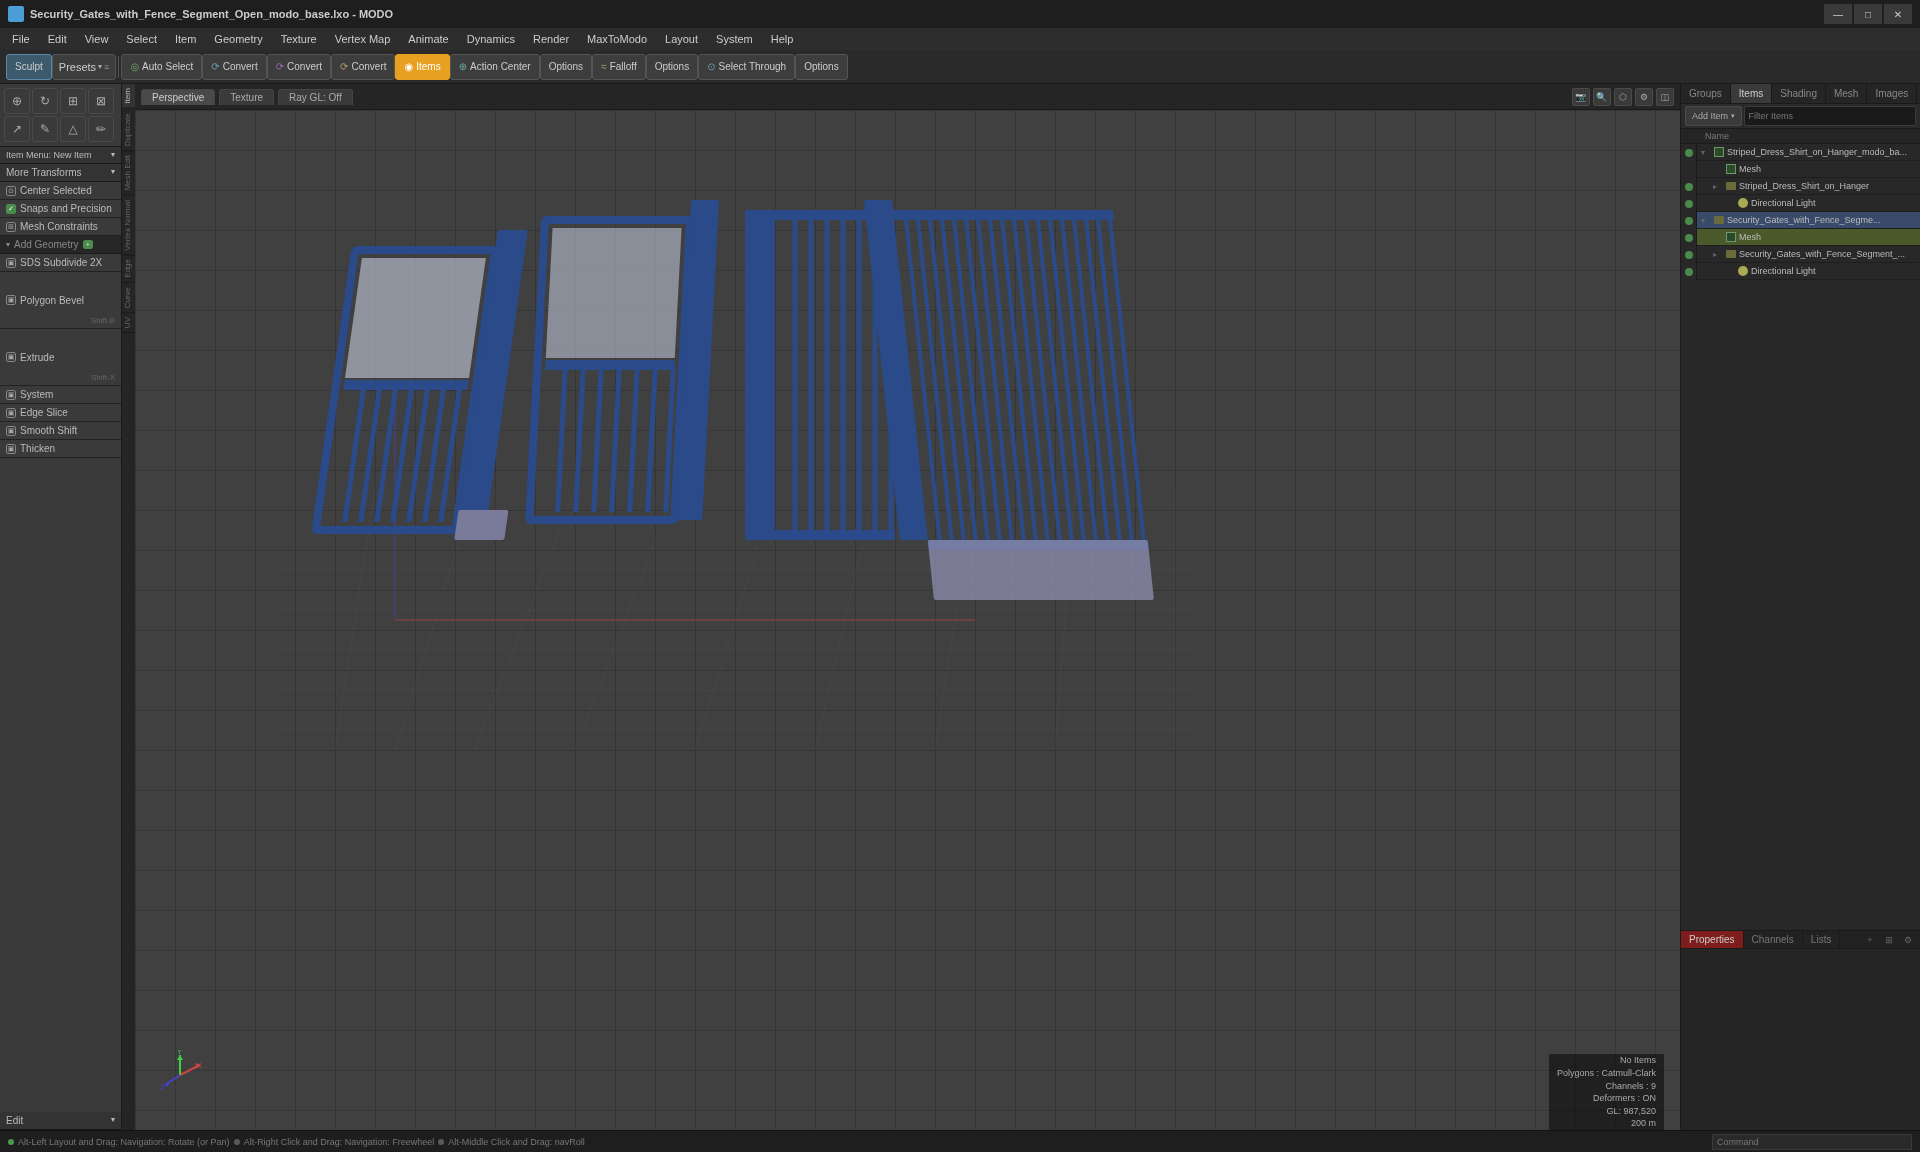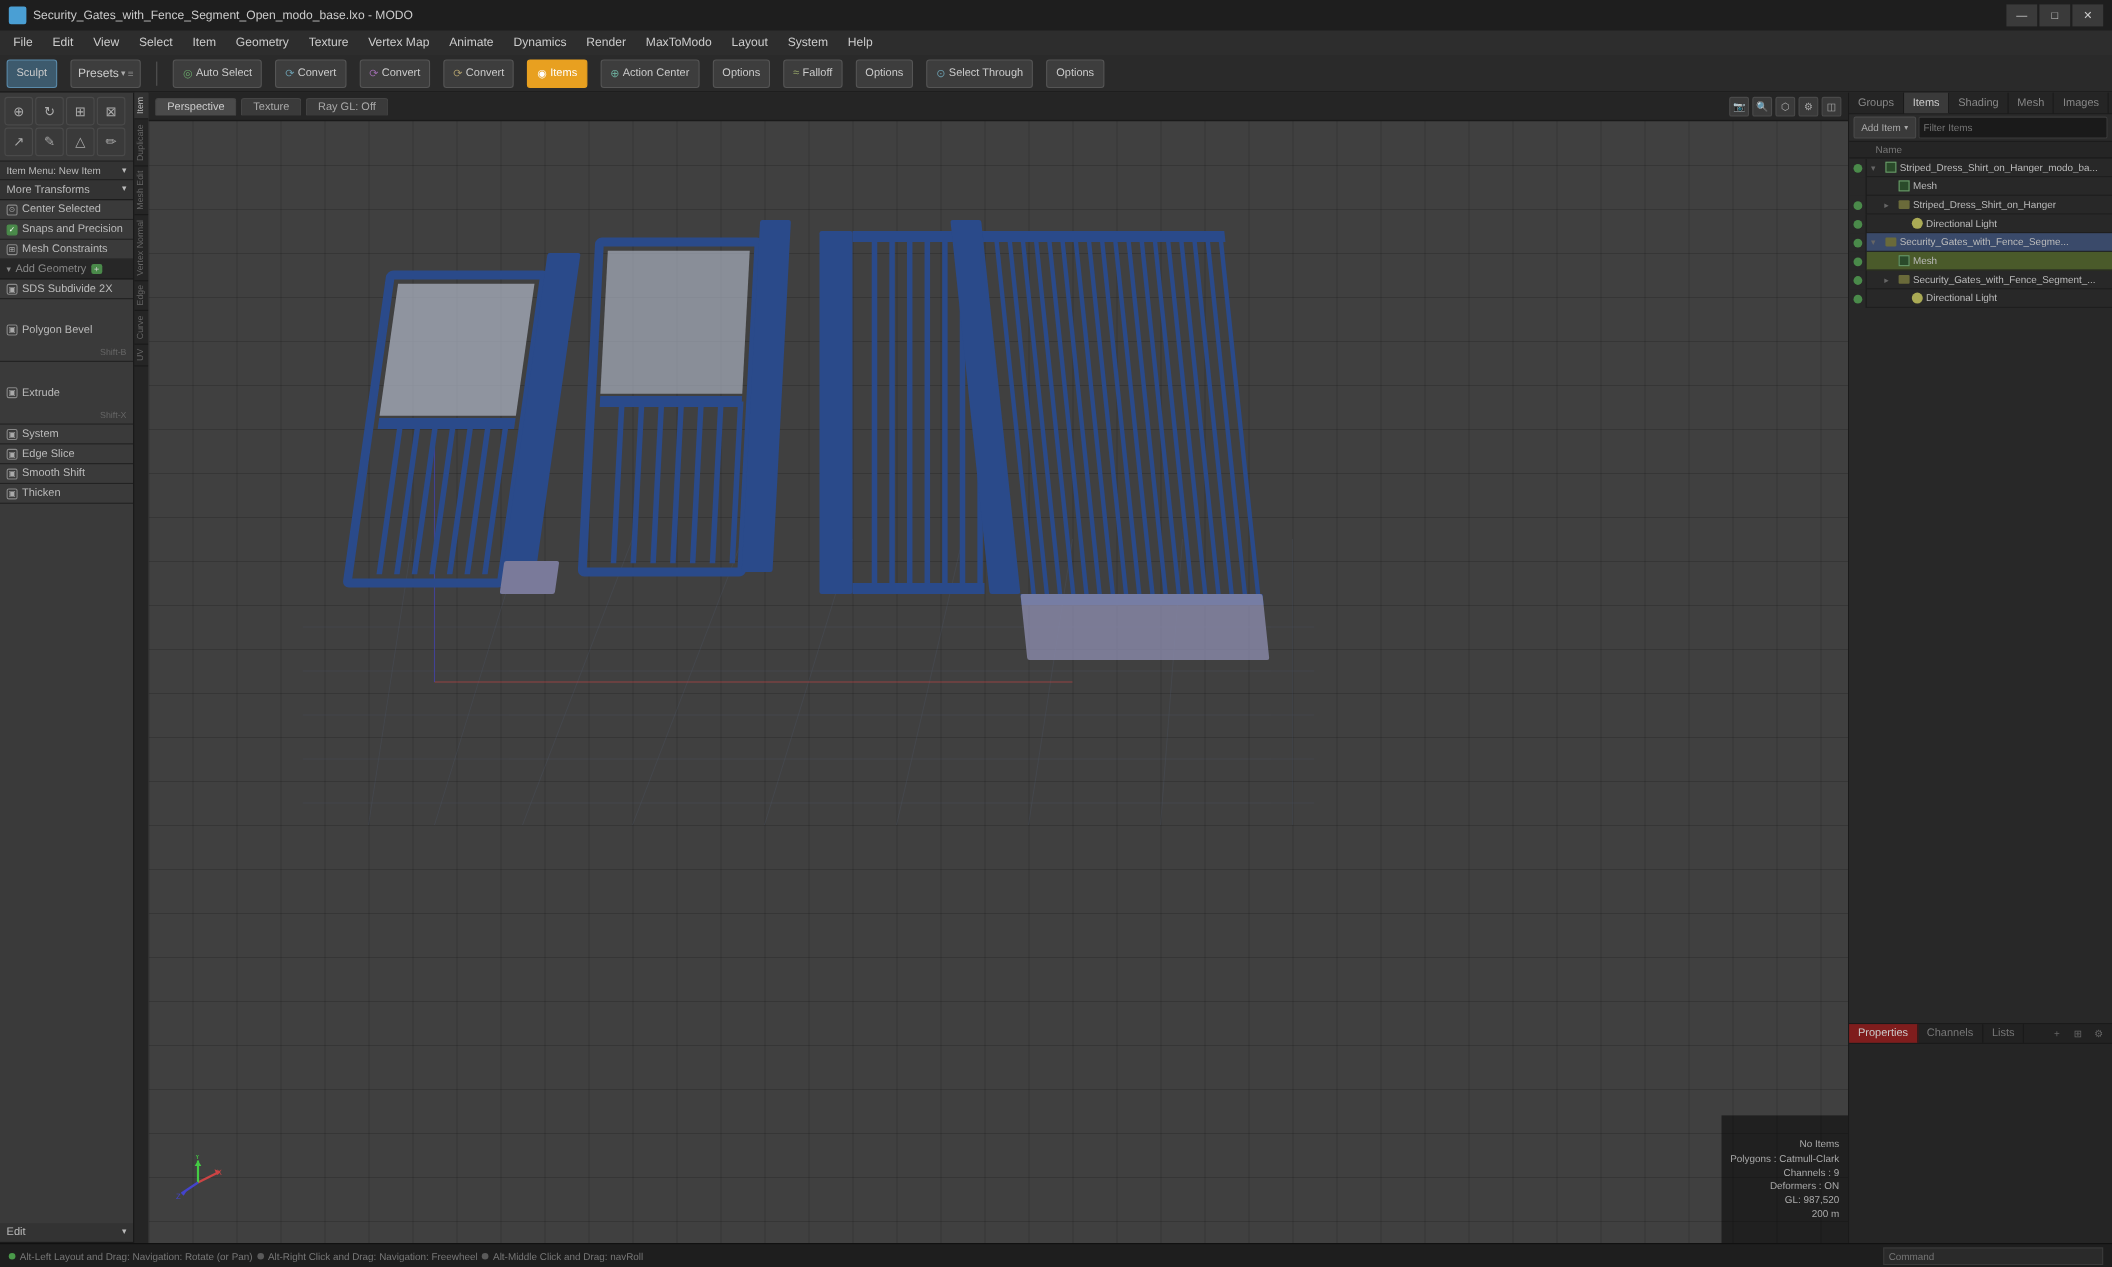--- a/index.html
+++ b/index.html
@@ -32,20 +32,21 @@
     }
     #title-bar .app-icon {
       width: 16px;
       height: 16px;
       background: #4a9fd4;
       border-radius: 2px;
     }
     #title-bar .title-text {
       color: #cccccc;
       font-size: 11px;
+      font-weight: bold;
     }
     #title-bar .win-controls {
       display: flex;
       gap: 2px;
     }
     #title-bar .win-btn {
       width: 28px;
       height: 20px;
       background: #3a3a3a;
       border: none;
@@ -75,21 +76,21 @@
       border-radius: 2px;
     }
 
     
     #toolbar {
       background: #2a2a2a;
       height: 34px;
       display: flex;
       align-items: center;
       padding: 0 6px;
-      gap: 12px;
+      gap: 0;
       flex-shrink: 0;
       border-bottom: 1px solid #1a1a1a;
     }
     .toolbar-btn {
       height: 26px;
       padding: 2px 8px;
       background: #3d3d3d;
       border: 1px solid #555;
       color: #cccccc;
       cursor: pointer;
@@ -279,23 +280,23 @@
       inset: 0;
       display: flex;
       align-items: center;
       justify-content: center;
     }
 
     
     #viewport-statusbar {
       position: absolute;
       bottom: 0;
-      right: 0;
+      right: 16px;
       background: rgba(0,0,0,0.5);
-      padding: 20px 8px;
+      padding: 0 8px;
       font-size: 9px;
       color: #aaa;
       text-align: right;
       line-height: 1.4;
     }
 
     
     .axis-indicator {
       position: absolute;
       bottom: 40px;

